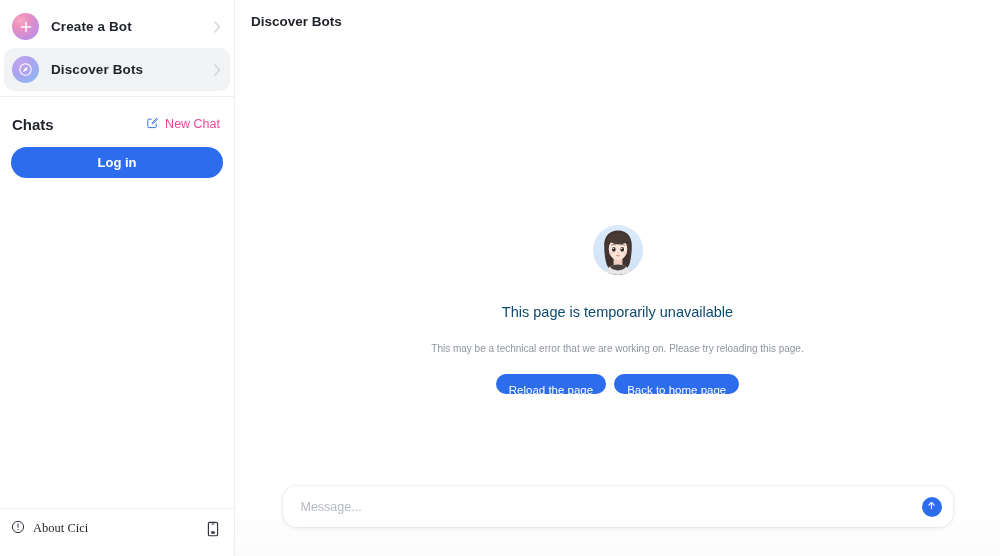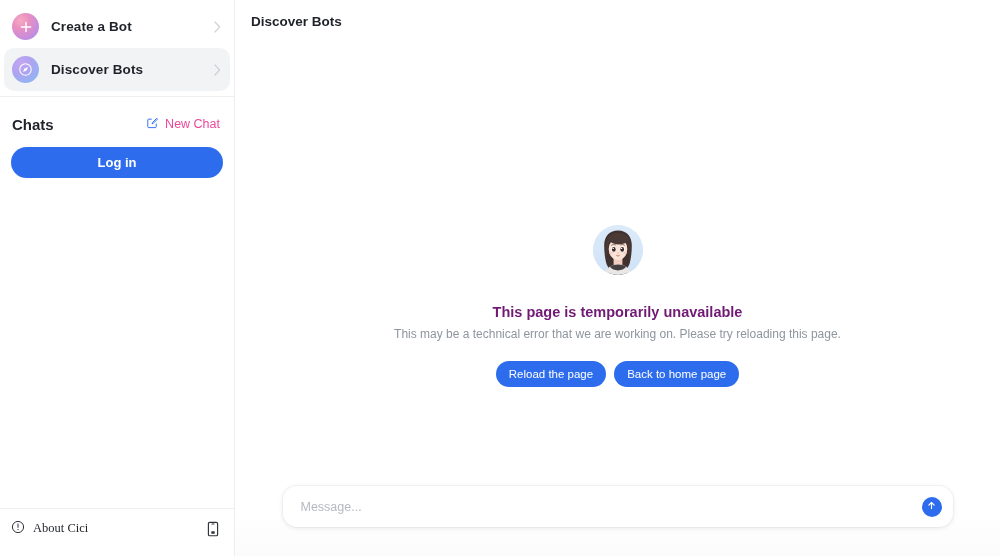--- a/index.html
+++ b/index.html
@@ -202,41 +202,42 @@
     border-radius: 50%;
     overflow: hidden;
     background: #dce8f7;
     position: relative;
     margin-bottom: 29px;
   }
   .error-avatar svg { display: block; }
 
   .error-title {
     font-size: 14.5px;
-    font-weight: 700;
-    color: #701a75;
+    font-weight: 400;
+    color: #0c4a6e;
     margin-bottom: 7px;
   }
   .error-sub {
-    font-size: 12px;
+    font-size: 10px;
     color: #8f959e;
     margin-bottom: 20px;
+    margin-top: 16px;
   }
   .error-actions {
     display: flex;
     gap: 8px;
   }
   .err-btn {
-    height: 26px;
+    height: 14px;
     border: none;
     border-radius: 13px;
     background: #2d6ded;
     color: #fff;
     font-size: 11.5px;
-    padding: 4px 13px;
+    padding: 10px 13px;
     cursor: pointer;
     font-family: "Liberation Sans", sans-serif;
     white-space: nowrap;
   }
 
   
   .composer-area {
     position: absolute;
     left: 0; right: 0; bottom: 0;
     height: 76px;

